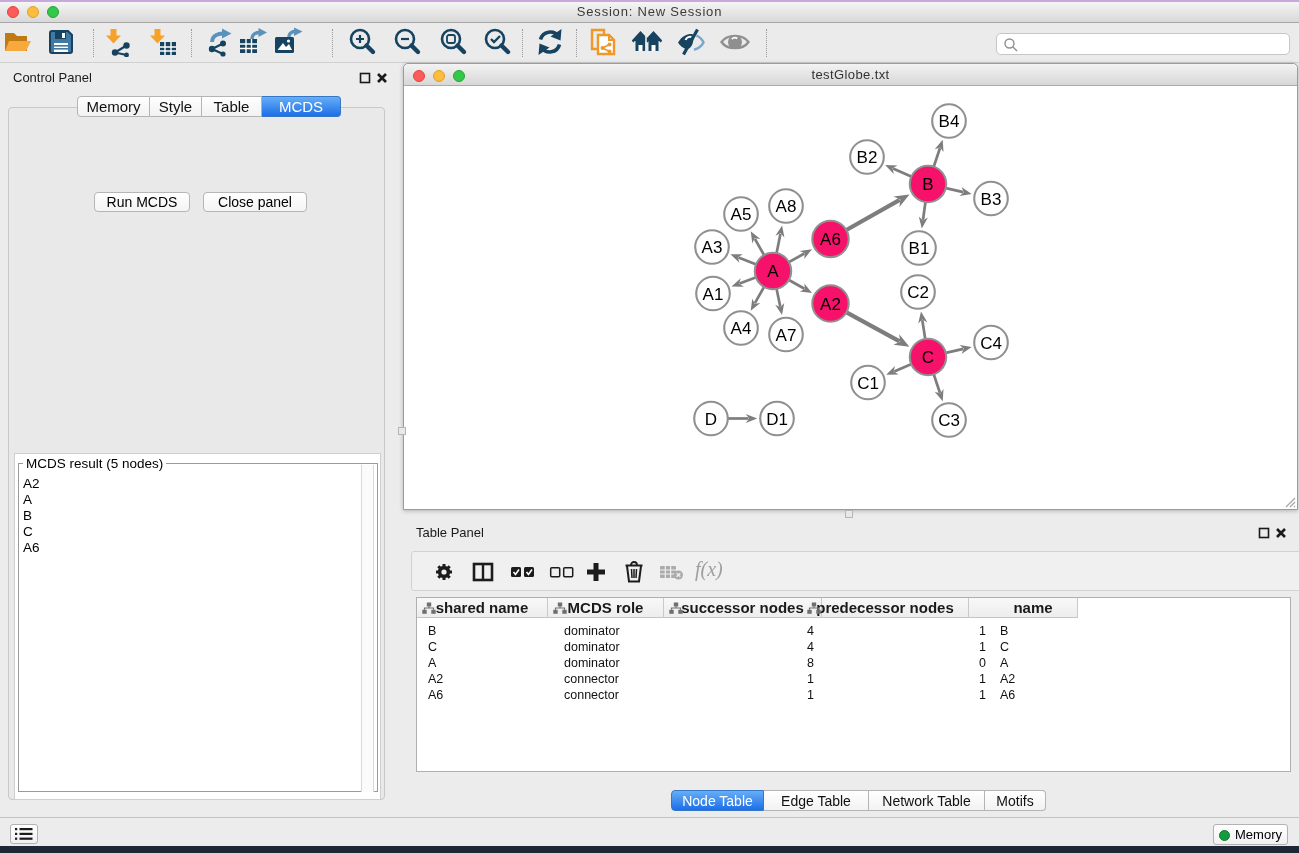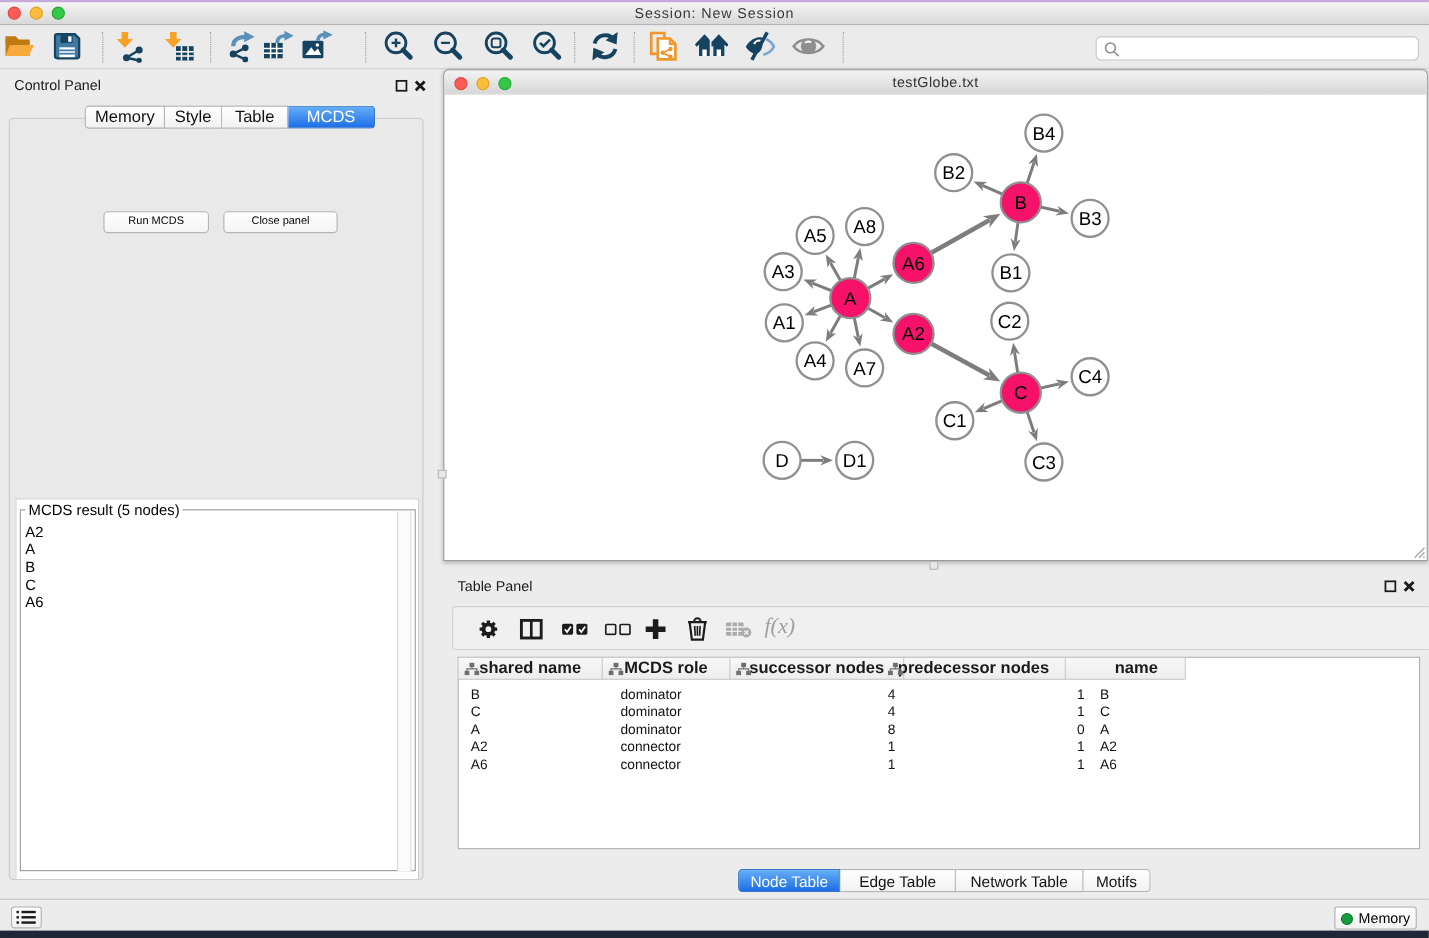--- a/index.html
+++ b/index.html
@@ -20,21 +20,21 @@
 #cpanel { left:0; top:63px; width:394px; height:754px; background:#ececec; }
 .tabrow { position:absolute; display:flex; z-index:5; }
 .tab { height:21px; line-height:20px; font-size:14px; color:#111; background:linear-gradient(#ffffff,#f2f2f2); border:1px solid #b4b4b4; border-left:none; padding:0 13px; text-align:center; }
 .tab.first { border-left:1px solid #b4b4b4; border-radius:4px 0 0 4px; }
 .tab.last { border-radius:0 4px 4px 0; }
 .tab.sel { background:linear-gradient(#66aef6,#1d6ee8); color:#fff; border-color:#3576c6; }
 #cpanel .tab { font-size:15px; }
 #cpbody { position:absolute; left:8px; top:44px; width:377px; height:693px; background:#e9e9e9; border:1px solid #c8c8c8; border-radius:4px; }
 #combo { position:absolute; left:34px; top:52px; width:311px; height:20px; background:#fff; border:1px solid #b6b6b6; border-radius:4px; font-size:14px; line-height:18px; color:#000; padding-left:13px; }
 #combo .step { position:absolute; right:-1px; top:-1px; width:16px; height:20px; border-radius:0 4px 4px 0; background:linear-gradient(#5fa7f5,#1a63e0); }
-.btn { position:absolute; height:20px; background:linear-gradient(#ffffff,#f4f4f4); border:1px solid #b6b6b6; border-radius:4px; font-size:10px; text-align:center; line-height:18px; color:#000; }
+.btn { position:absolute; height:20px; background:linear-gradient(#ffffff,#f4f4f4); border:1px solid #b6b6b6; border-radius:4px; font-size:14px; text-align:center; line-height:18px; color:#000; }
 #resultwrap { position:absolute; left:5px; top:345px; width:367px; height:347px; background:#fff; border:1px solid #cfcfcf; }
 #fieldset { position:absolute; left:3px; top:9px; width:360px; height:329px; border:1px solid #9a9a9a; }
 #legend { position:absolute; left:4px; top:-8px; background:#fff; font-size:13.5px; padding:0 3px; color:#000; }
 .mlist { position:absolute; left:4px; top:5px; font-size:13.5px; color:#000; line-height:16px; }
 #sbtrack { position:absolute; right:3px; top:1px; width:13px; height:327px; background:#fbfbfb; border-left:1px solid #d9d9d9; border-right:1px solid #d9d9d9; }
 
 #netwin { left:403px; top:63px; width:895px; height:447px; background:#fff; border:1px solid #9b9b9b; border-radius:5px 5px 0 0; box-shadow:0 1px 4px rgba(0,0,0,.25); }
 #nettitle { position:absolute; left:0; top:0; width:100%; height:22px; background:linear-gradient(#f3f3f3,#d7d7d7); border-bottom:1px solid #ababab; border-radius:5px 5px 0 0; }
 #nettitle .title { text-align:center; font-size:13px; letter-spacing:0.4px; line-height:21px; color:#333; }
 

